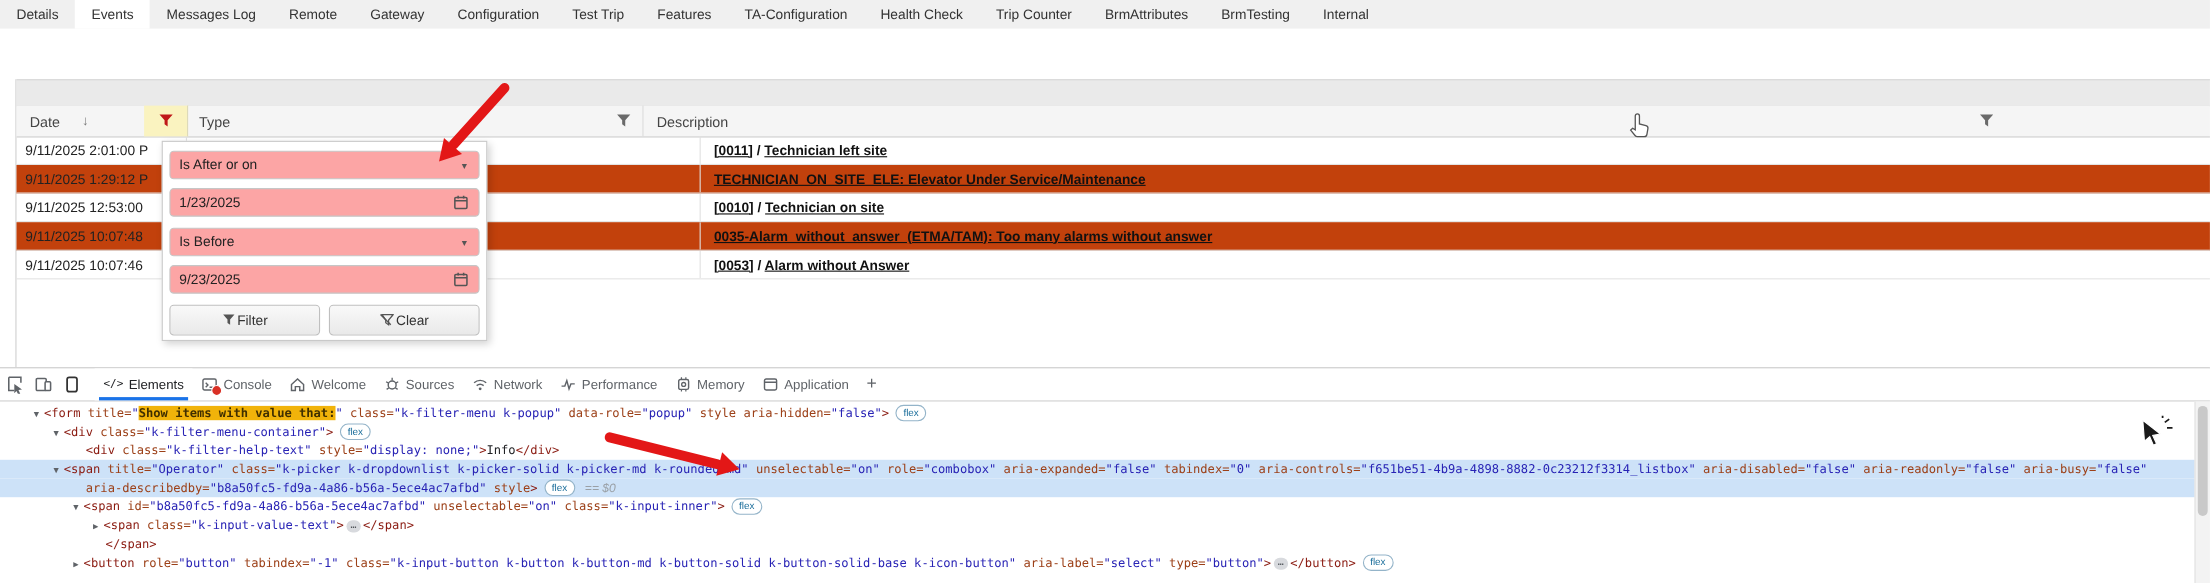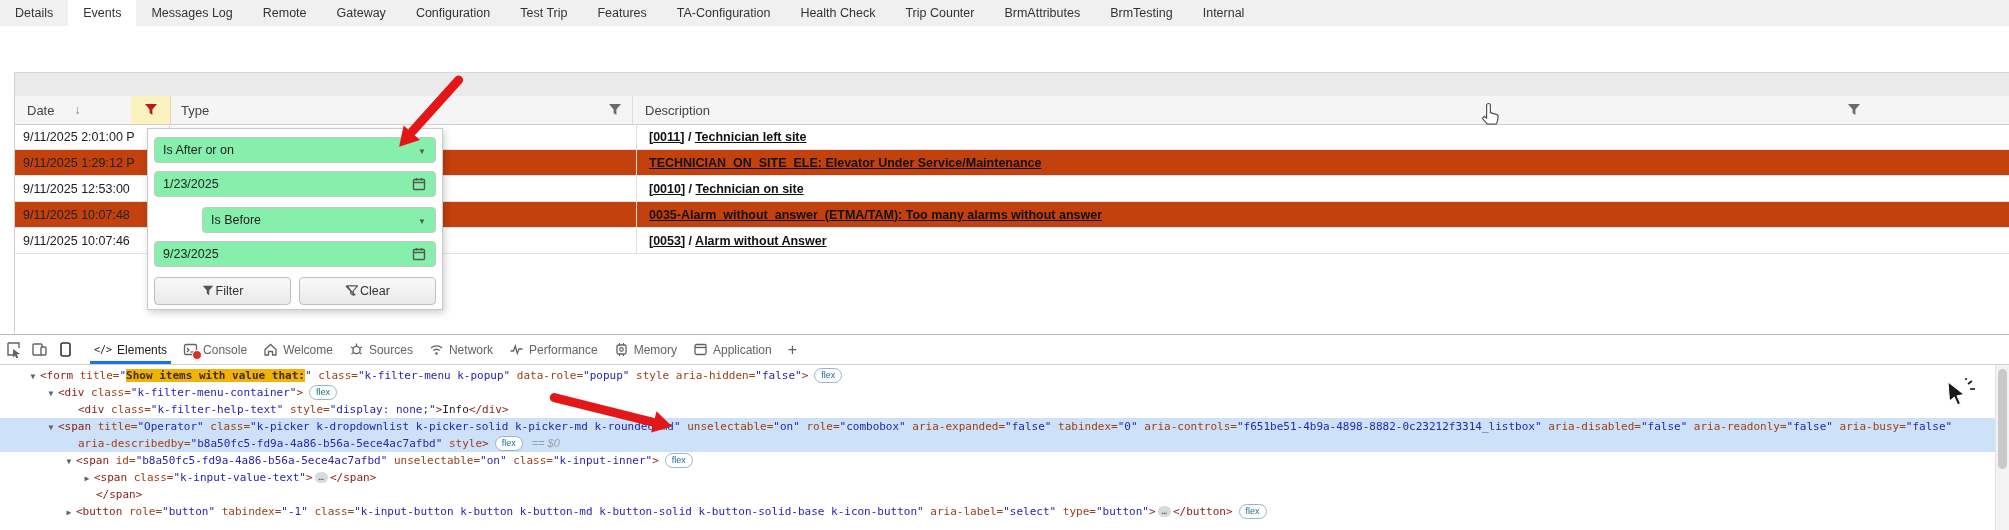--- a/index.html
+++ b/index.html
@@ -9,43 +9,43 @@
   .app-tabs{position:absolute;left:0;top:0;right:0;height:26px;background:#f0f0f0;display:flex;align-items:flex-end;}
   .app-tab{padding:0 15px;line-height:26px;font-size:12.5px;color:#333;cursor:default;white-space:nowrap;}
   .app-tab.active{background:#fff;}
   
   .grid{position:absolute;left:14px;top:72px;right:0;bottom:196px;border-left:1px solid #d0d0d0;background:#fff;}
   .grid-toolbar{position:absolute;left:0;right:0;top:0;height:23px;background:#eaeaea;border-top:1px solid #d6d6d6;border-bottom:1px solid #d6d6d6;}
   .grid-header{position:absolute;left:0;right:0;top:24px;height:28px;background:#f5f5f5;border-bottom:1px solid #cfcfcf;display:flex;font-size:13px;color:#444;}
   .hcell{display:flex;align-items:center;box-sizing:border-box;}
   .hcell-date{width:116px;padding-left:12px;gap:20px;}
   .hcell-filter{width:40px;background:#faf3c0;justify-content:center;border-right:1px solid #dddaba;}
-  .hcell-type{width:462px;padding-left:10px;border-right:1px solid #dcdcdc;position:relative;}
+  .hcell-type{width:414px;padding-left:10px;border-right:1px solid #dcdcdc;position:relative;}
   .hcell-desc{flex:1;padding-left:12px;position:relative;}
   .sort-arrow{color:#777;font-size:12px;}
   .funnel-right{position:absolute;right:10px;top:7px;}
   .funnel-desc{position:absolute;left:1214px;top:7px;}
   .rows{position:absolute;left:0;right:0;top:52px;bottom:0;font-size:12.5px;}
   .grow{position:relative;height:25px;border-bottom:1px solid #e3e3e3;display:flex;align-items:center;overflow:hidden;}
   .grow.alt{background:#c2410c;}
   .cell-date{width:155px;padding-left:8px;white-space:nowrap;overflow:hidden;color:#222;flex:none;border-right:1px solid #e0e0e0;box-sizing:border-box;height:100%;display:flex;align-items:center;}
   .cell-type{width:467px;flex:none;border-right:1px solid #e0e0e0;height:100%;box-sizing:border-box;}
   .cell-desc{flex:1;padding-left:12px;white-space:pre;overflow:hidden;font-weight:bold;color:#111;}
   .cell-desc .lnk{text-decoration:underline;}
   .grow-tall{height:80px;align-items:flex-start;}
   .grow-tall .cell-desc{padding-top:4px;line-height:19px;}
   .grow-tall .cell-date{align-items:center;}
   .desc-line{display:block;text-decoration:underline;white-space:pre;}
   
   .popup{position:absolute;left:147px;top:128px;width:296px;height:182px;background:#fff;border:1px solid #c9c9c9;
          box-shadow:2px 3px 7px rgba(0,0,0,.18);z-index:20;box-sizing:border-box;padding:8px 6px;}
-  .pfield{position:relative;height:26px;border:1px solid #c6c6c6;border-radius:4px;background:#86efac;
+  .pfield{position:relative;height:26px;border:1px solid #c6c6c6;border-radius:4px;background:#fca5a5;
           display:flex;align-items:center;padding:0 8px;font-size:12.5px;color:#222;box-sizing:border-box;}
   .pfield + .pfield{margin-top:8px;}
-  .mt10{margin-top:10px !important;margin-left:48px;}
+  .mt10{margin-top:10px !important;}
   .caret{position:absolute;right:9px;top:9px;font-size:8px;color:#555;}
   .pbtns{display:flex;gap:8px;margin-top:10px;}
   .pbtn{flex:1;height:26px;border:1px solid #bfbfbf;border-radius:4px;background:linear-gradient(#f9f9f9,#e9e9e9);
         display:flex;align-items:center;justify-content:center;gap:2px;font-size:12.5px;color:#333;}
   
   .red-arrow{position:absolute;height:22px;transform-origin:0 50%;z-index:60;}
   .red-arrow .shaft{position:absolute;left:0;top:7px;height:9px;background:#e31717;border-radius:5px;right:16px;}
   .red-arrow .head{position:absolute;right:0;top:0;width:0;height:0;border-left:19px solid #e31717;
                    border-top:11px solid transparent;border-bottom:11px solid transparent;}
   

